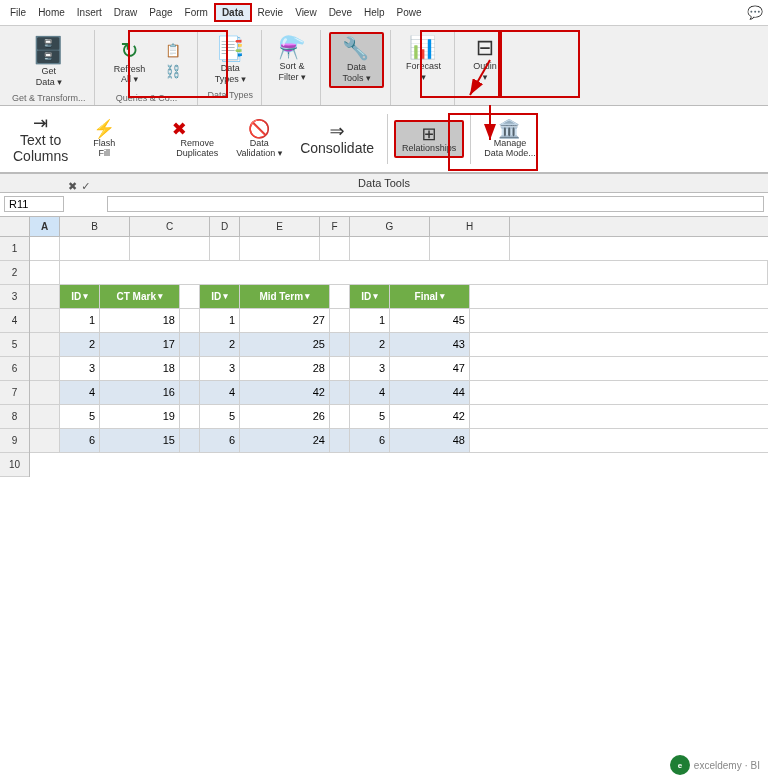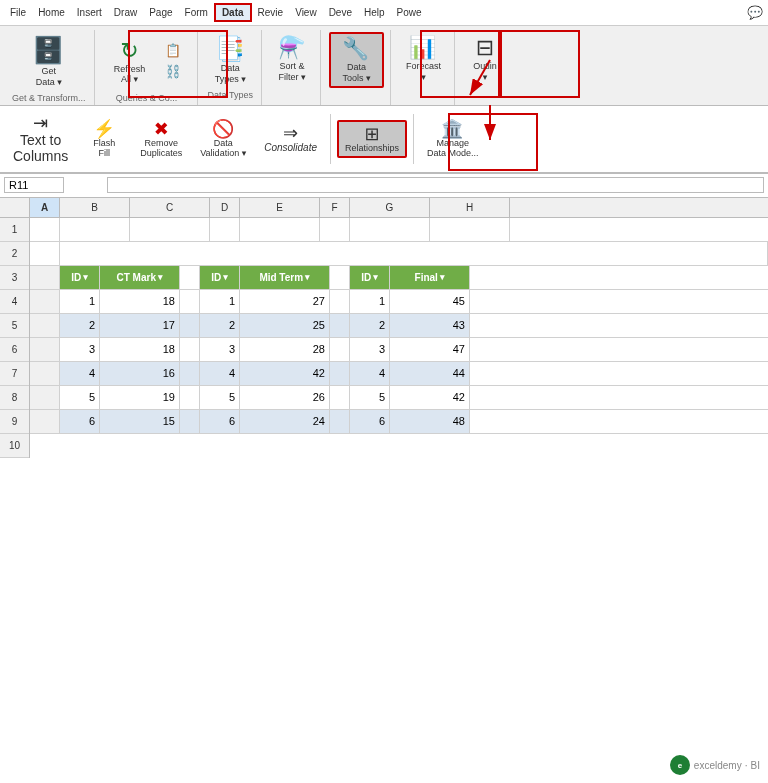--- a/index.html
+++ b/index.html
@@ -291,49 +291,52 @@
       <div style="font-size:14px;text-align:center;">Text to<br>Columns</div>
     </div>
 
     <div class="ribbon-btn2">
       <div class="icon2" style="color:#f90;">⚡</div>
       <div style="font-size:9px;text-align:center;">Flash<br>Fill</div>
     </div>
 
     <div class="ribbon-btn2">
       <div class="icon2" style="color:#c00;">✖</div>
-      <div style="font-size:9px;text-align:center;">Remove<br>Duplicates</div>
+      <div style="font-size:9px;text-align:center;margin-left:36px;">Remove<br>Duplicates</div>
     </div>
 
     <div class="ribbon-btn2">
       <div class="icon2" style="color:#c00;">🚫</div>
       <div style="font-size:9px;text-align:center;">Data<br>Validation ▾</div>
     </div>
 
     <div class="ribbon-btn2">
       <div class="icon2">⇒</div>
-      <div style="font-size:10px;text-align:center;font-style:italic;">Consolidate</div>
+      <div style="font-size:14px;text-align:center;">Consolidate</div>
     </div>
 
     <div class="ribbon-sep"></div>
 
     <div class="ribbon-btn2 highlighted2" style="background:#c7c7c7;border:2px solid #c00;min-width:60px;">
       <div class="icon2">⊞</div>
       <div style="font-size:9px;text-align:center;">Relationships</div>
     </div>
 
     <div class="ribbon-sep"></div>
 
     <div class="ribbon-btn2">
       <div class="icon2">🏛️</div>
       <div style="font-size:9px;text-align:center;">Manage<br>Data Mode...</div>
     </div>
 
   </div>
 
+  <div class="tooltip-bar">
+    <span>Data Tools</span>
+  </div>
 
   <div class="formula-bar">
     <input class="cell-ref" value="R11" readonly="" style="">
     <div class="formula-icons">
       <span>✖</span>
       <span>✓</span>
       <span style="font-style:italic;margin-top:36px;">fx</span>
     </div>
     <input class="formula-input" value="" readonly="" style="">
   </div>

